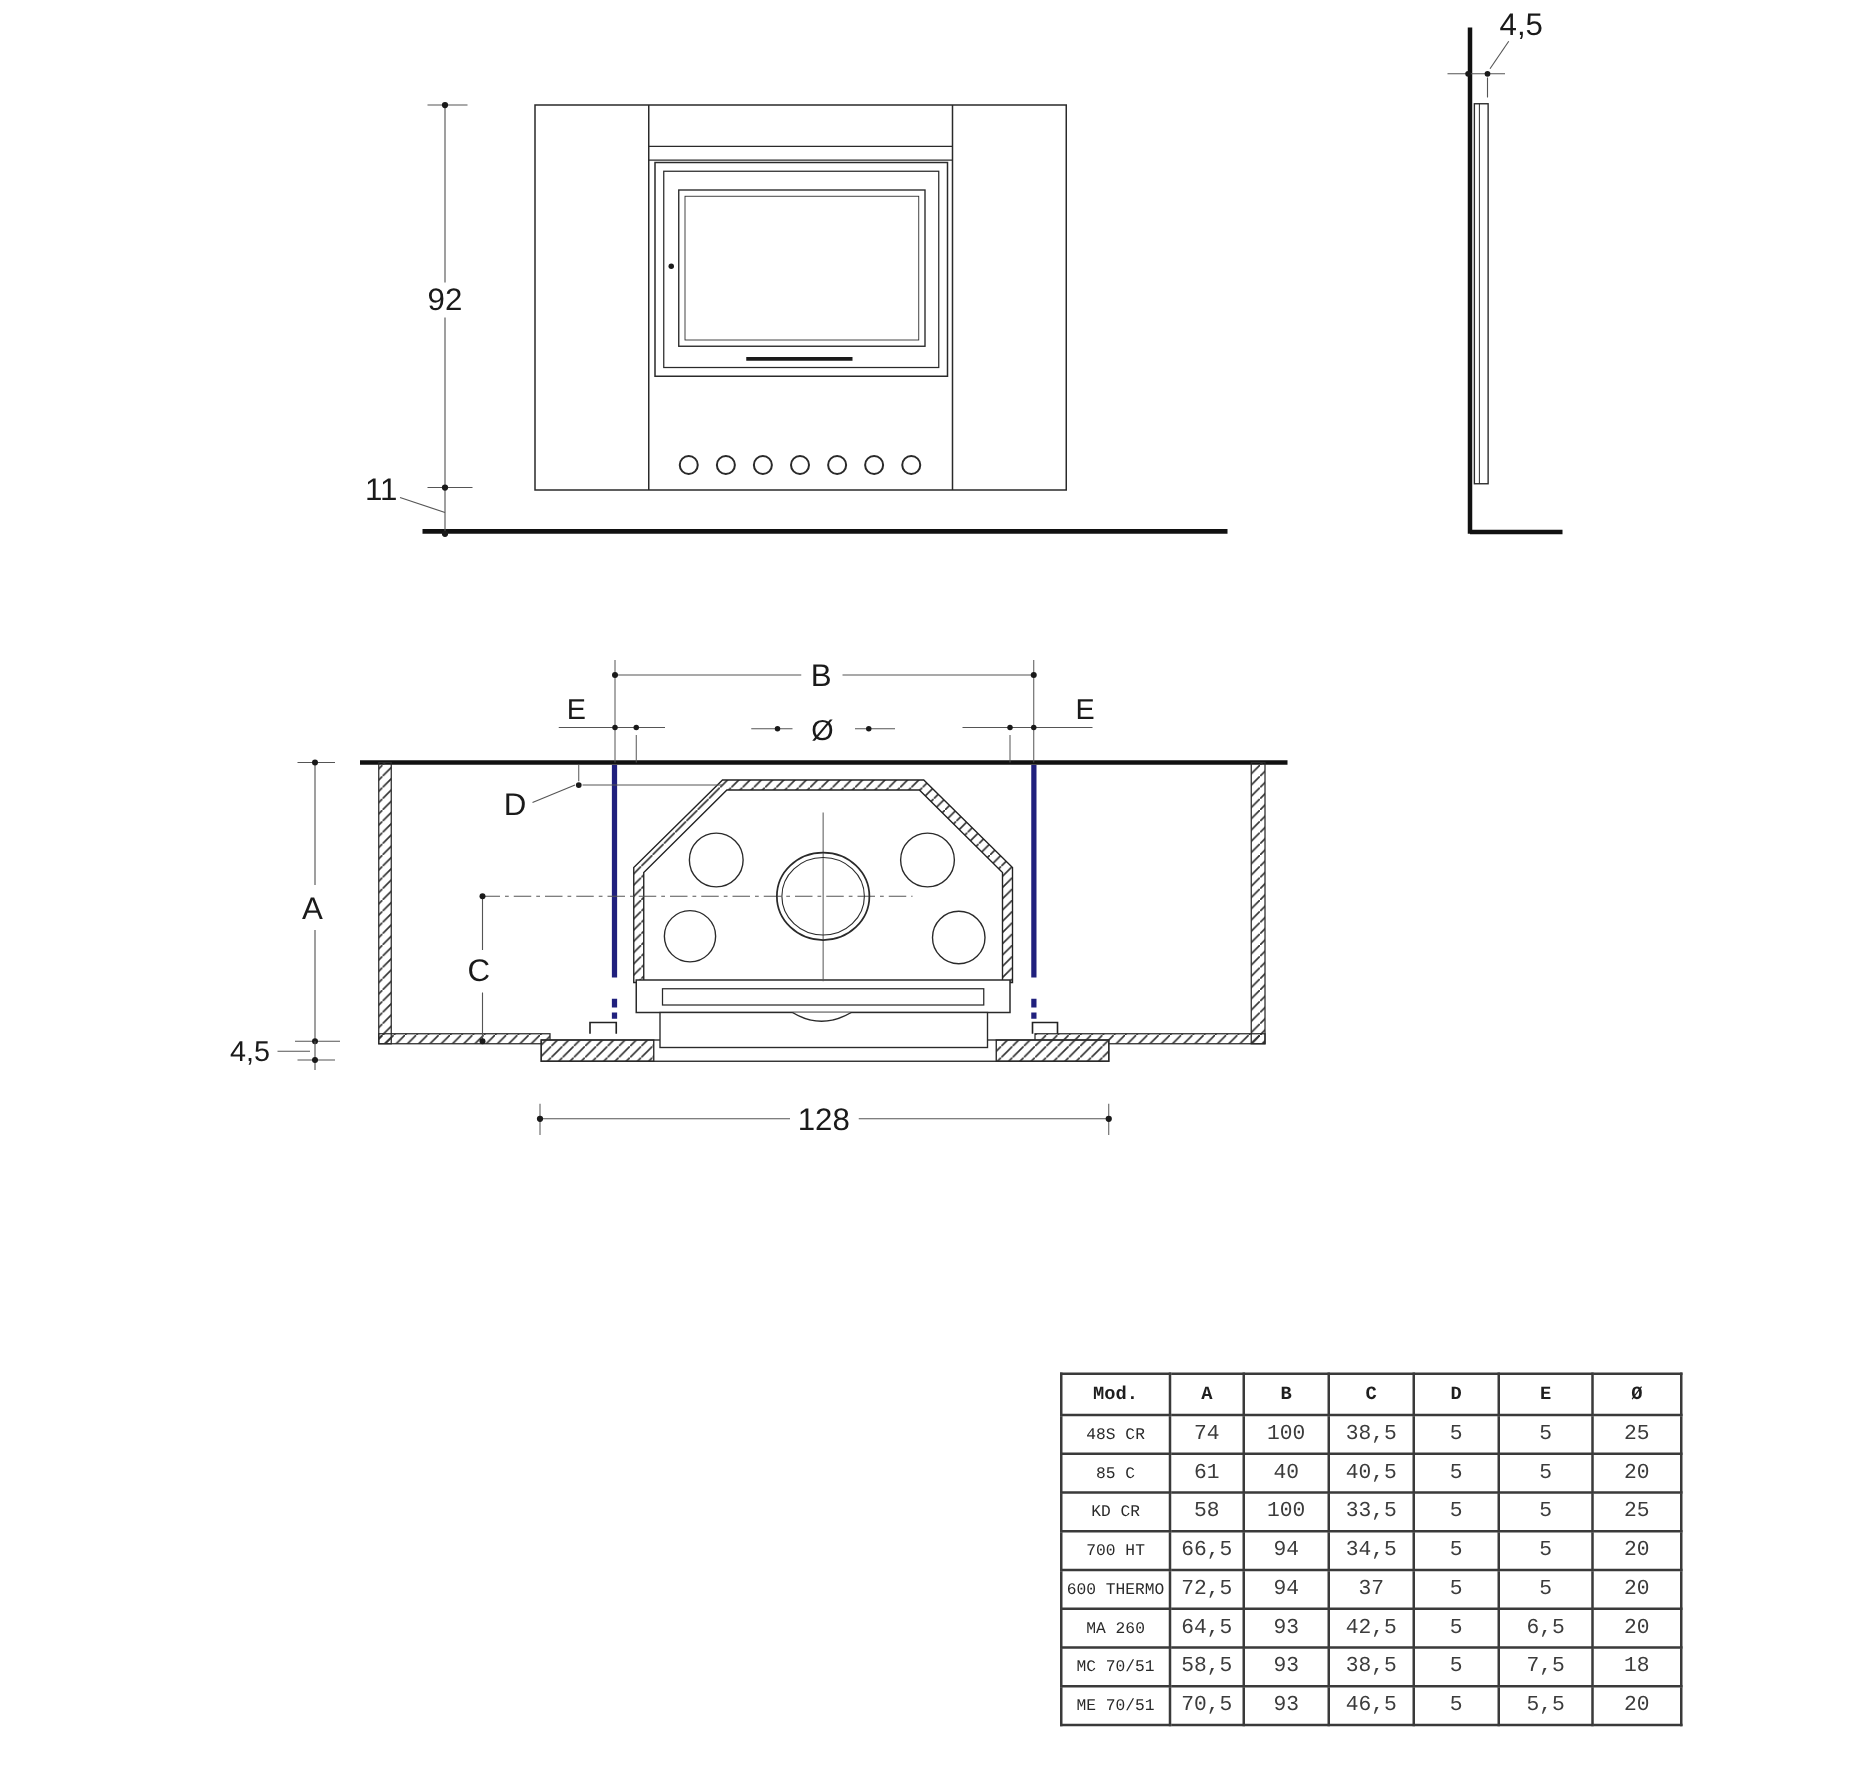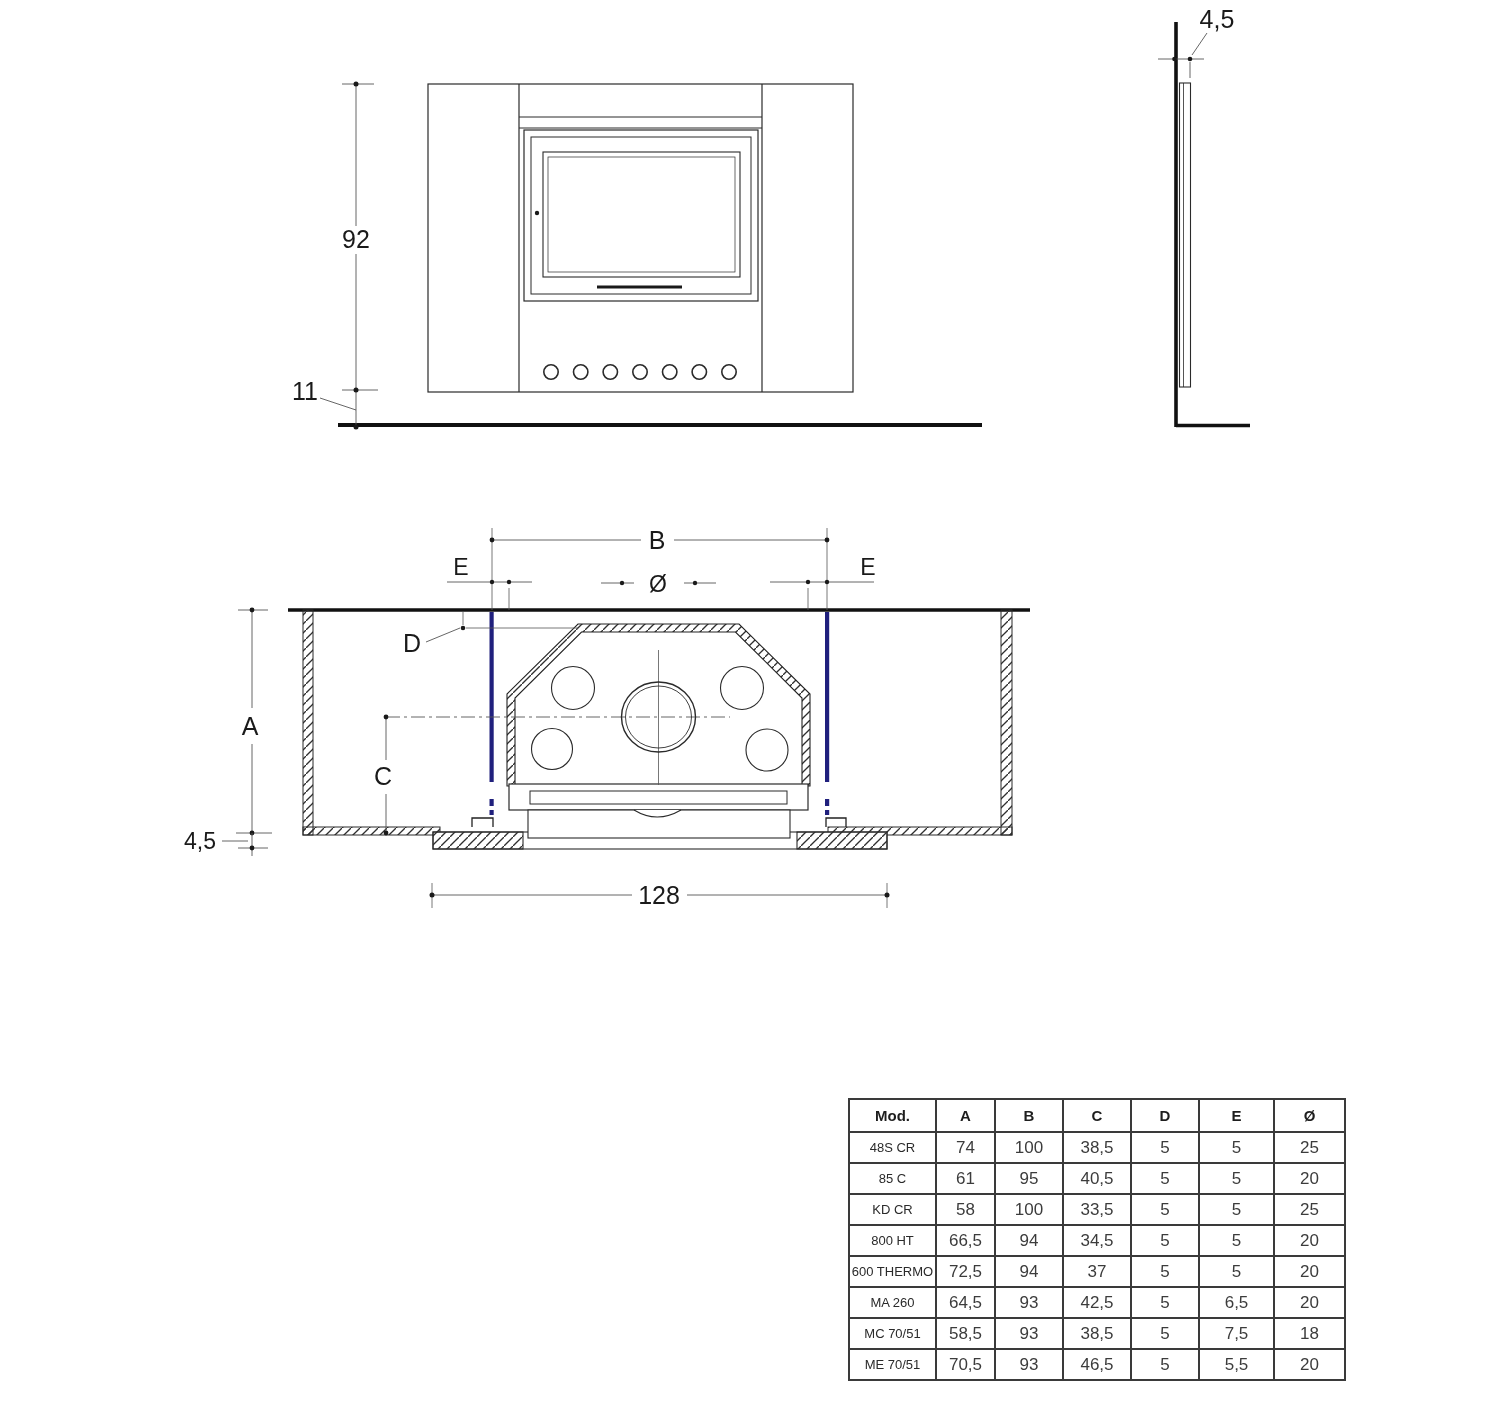--- a/index.html
+++ b/index.html
@@ -20,20 +20,21 @@
   .dim-label-md { font-size: 23px; }
 
   
   table.spec {
     position: absolute;
     left: 848px; top: 1098px;
     width: 496px;
     border-collapse: collapse;
     table-layout: fixed;
     background: #fff;
+    font-family: Liberation Mono, monospace;
   }
   table.spec th, table.spec td {
     border: 2px solid #3a3a3a;
     text-align: center;
     vertical-align: middle;
     padding: 0;
     color: #2b2b2b;
     overflow: hidden;
     white-space: nowrap;
   }
@@ -256,37 +257,37 @@
           <td class="val">74</td>
           <td class="val">100</td>
           <td class="val">38,5</td>
           <td class="val">5</td>
           <td class="val">5</td>
           <td class="val">25</td>
         </tr>
         <tr>
           <td class="model">85 C</td>
           <td class="val">61</td>
-          <td class="val">95</td>
+          <td class="val">40</td>
           <td class="val">40,5</td>
           <td class="val">5</td>
           <td class="val">5</td>
           <td class="val">20</td>
         </tr>
         <tr>
           <td class="model">KD CR</td>
           <td class="val">58</td>
           <td class="val">100</td>
           <td class="val">33,5</td>
           <td class="val">5</td>
           <td class="val">5</td>
           <td class="val">25</td>
         </tr>
         <tr>
-          <td class="model">800 HT</td>
+          <td class="model">700 HT</td>
           <td class="val">66,5</td>
           <td class="val">94</td>
           <td class="val">34,5</td>
           <td class="val">5</td>
           <td class="val">5</td>
           <td class="val">20</td>
         </tr>
         <tr>
           <td class="model">600 THERMO</td>
           <td class="val">72,5</td>

